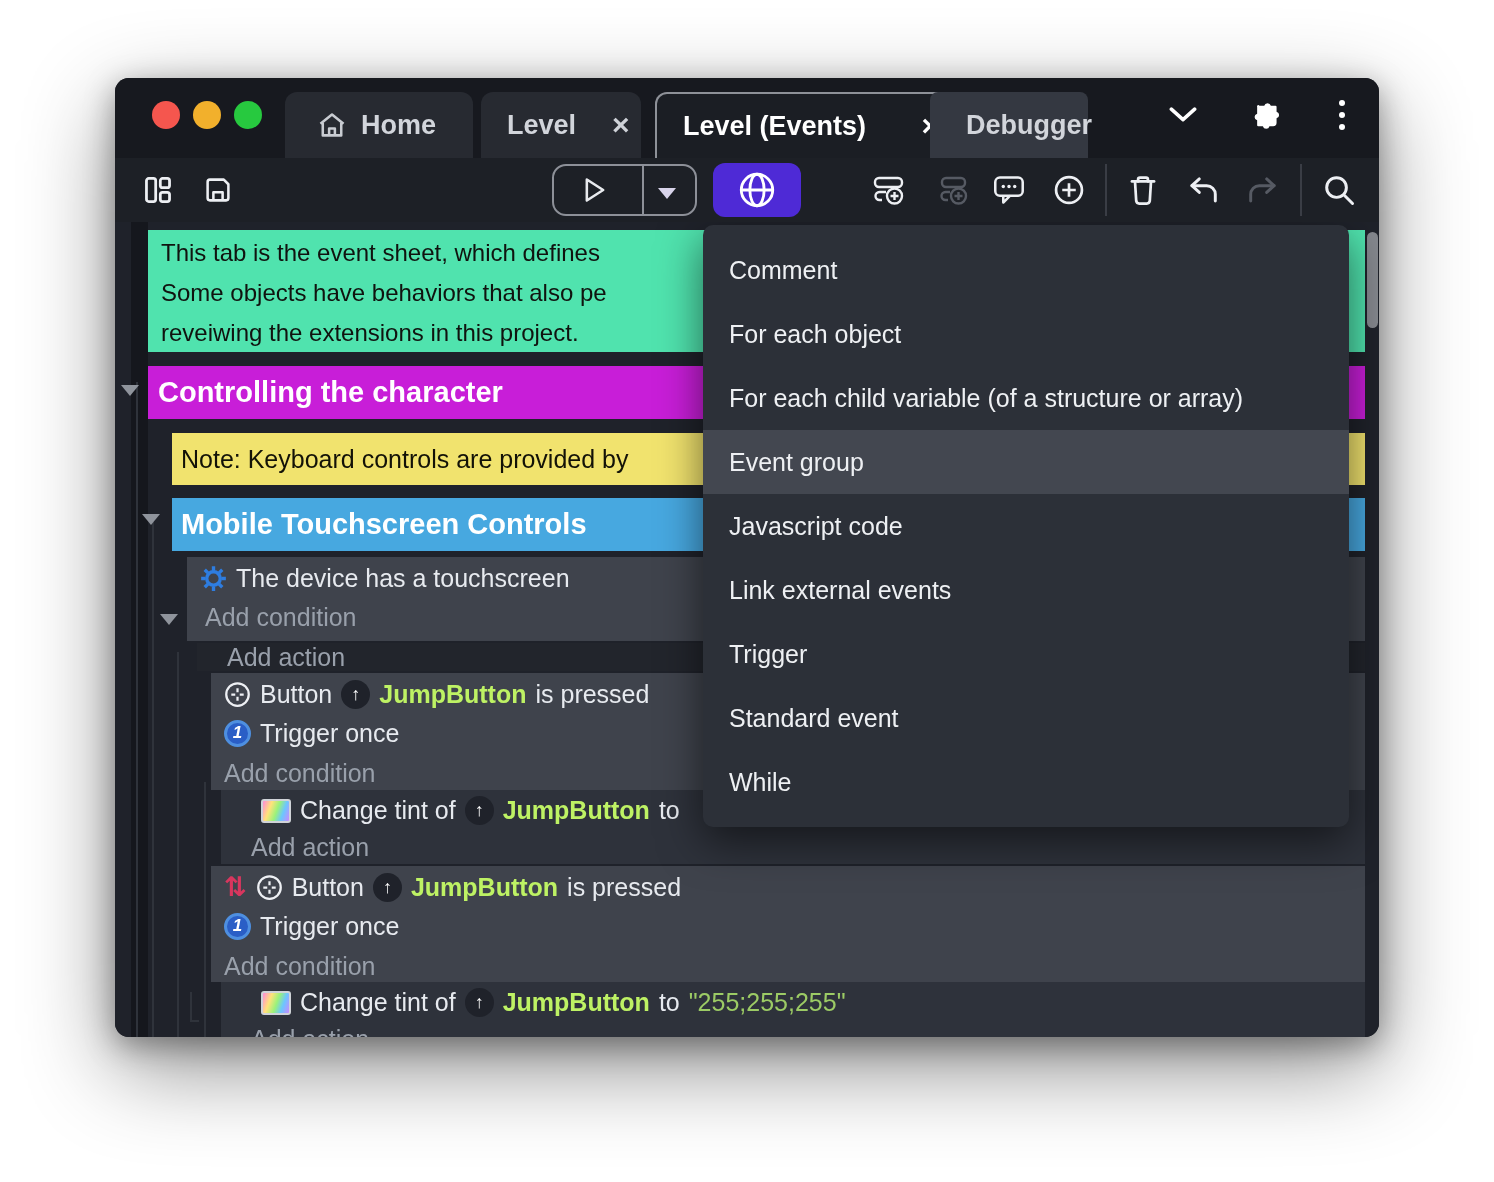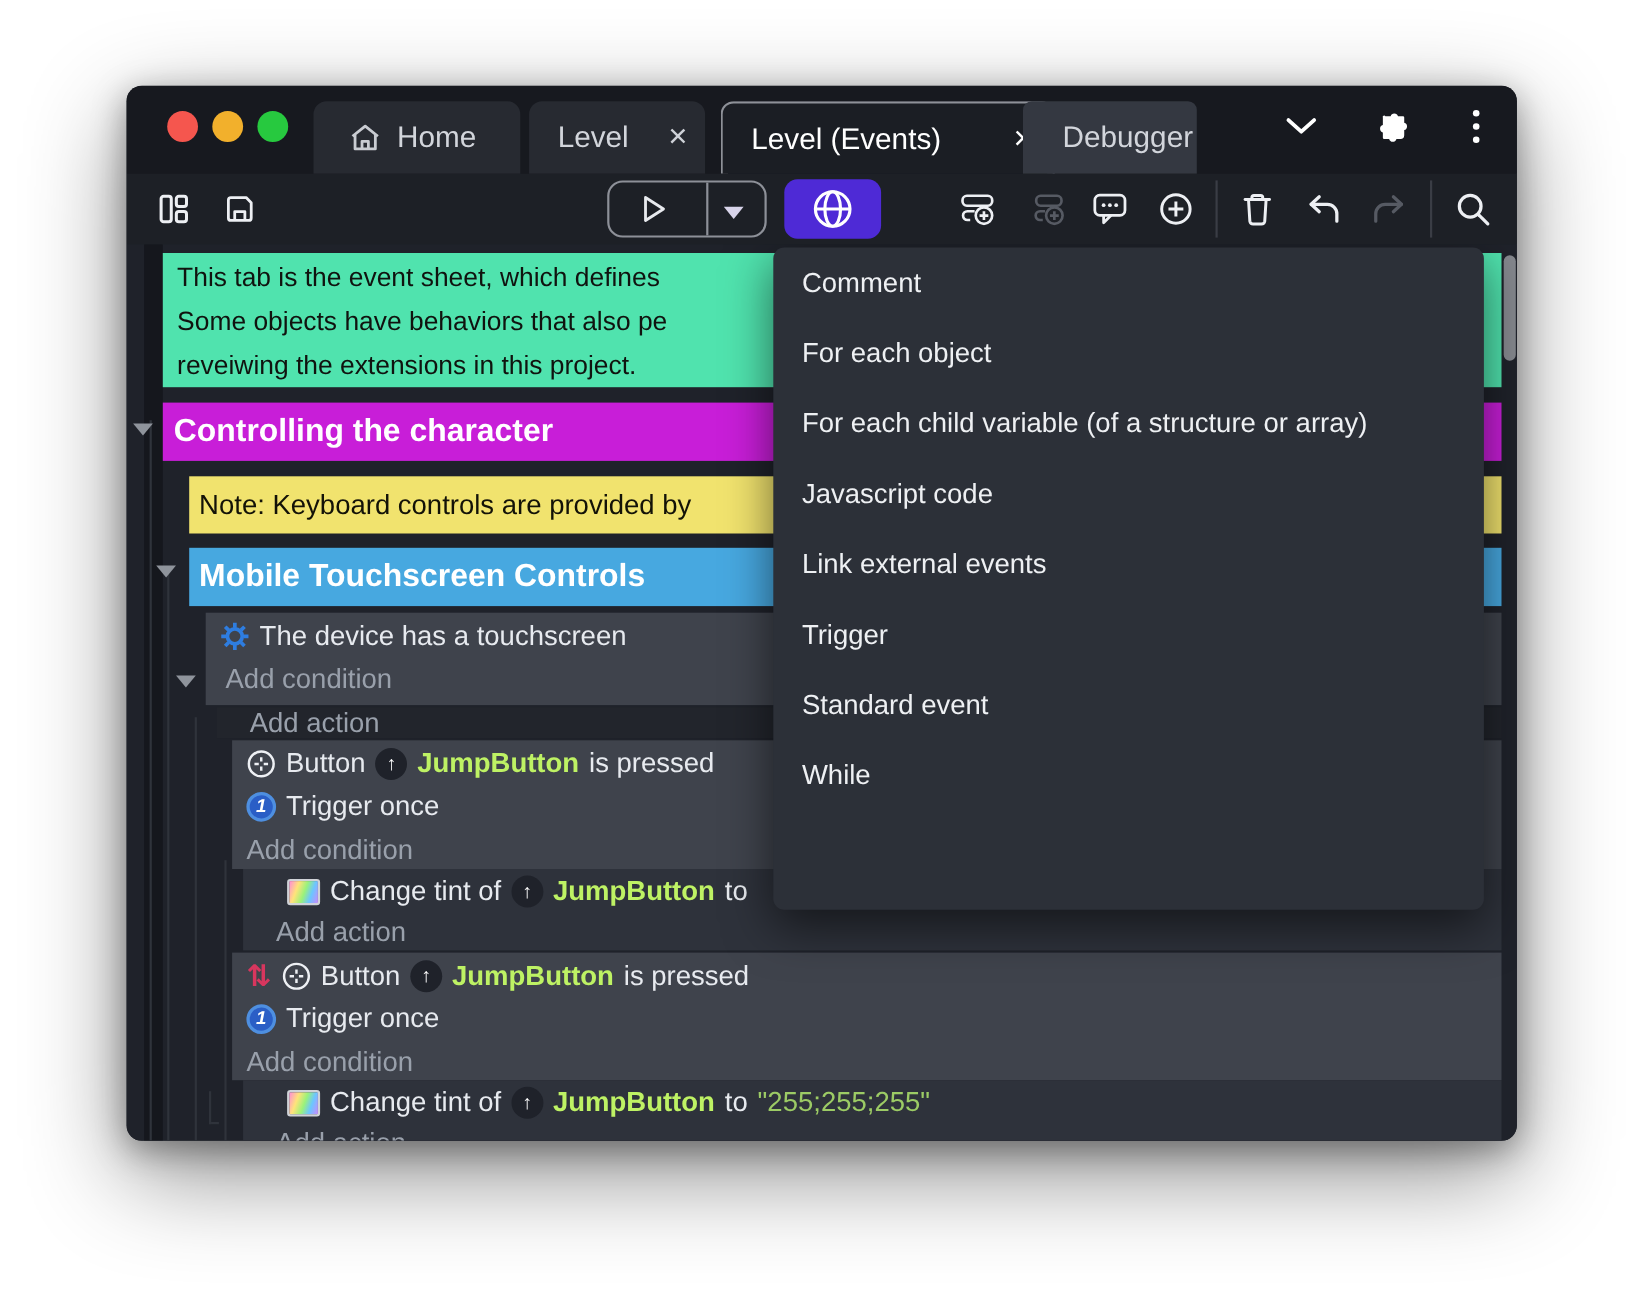--- a/index.html
+++ b/index.html
@@ -12,21 +12,21 @@
 
   
   .titlebar { position:absolute; left:0; top:0; width:100%; height:80px; background:#17191f; }
   .traffic { position:absolute; left:37px; top:23px; display:flex; gap:13px; }
   .tl { width:28px; height:28px; border-radius:50%; display:block; }
   .tl.red   { background:#f5564e; }
   .tl.yel   { background:#f2b02c; }
   .tl.grn   { background:#27c93f; }
 
   .tab { position:absolute; top:14px; height:66px; border-radius:12px 12px 0 0;
-    display:flex; align-items:center; gap:14px; color:#d2d5db; font-size:27px; }
+    display:flex; align-items:center; gap:14px; color:#d2d5db; font-size:27px;font-weight:bold; }
   .tab-home     { left:170px; width:188px; background:#272a31; padding-left:32px; }
   .tab-level    { left:366px; width:160px; background:#272a31; padding-left:26px;gap:36px; }
   .tab-active   { left:540px; width:304px; background:#1b1e24; padding-left:26px;
     border:2px solid #8e9198; border-bottom:none; color:#ffffff; }
   .tab-debugger { left:815px; width:158px; background:#343841; border-radius:8px 8px 0 0;
     padding-left:36px; }
   .tab .close { margin-left:auto; margin-right:18px; font-size:30px; line-height:1; color:#cfd2d8; }
   .tab-active .close { color:#ffffff; }
 
   .tbar-ico { position:absolute; top:28px; }
@@ -92,21 +92,21 @@
   .badge-once { width:27px; height:27px; border-radius:50%; background:#2a5ec6;
     border:3px solid #4e8fe0; color:#fff; display:inline-flex; align-items:center;
     justify-content:center; font-size:17px; font-weight:bold; font-style:italic; flex:0 0 auto; }
   .tint { width:30px; height:24px; border:2px solid #d0d3d8; border-radius:3px; flex:0 0 auto;
     background:linear-gradient(110deg,#ff8ad8,#ffe37a 28%,#9bf27a 52%,#6cc6ff 74%,#c98aff 100%); }
   .inv { color:#d8365e; font-size:27px; font-weight:bold; line-height:1; flex:0 0 auto; }
 
   
   .menu { position:absolute; left:588px; top:3px; width:646px; height:602px;
     background:#2c3038; border-radius:10px; box-shadow:0 14px 44px rgba(0,0,0,.55);
-    }
+    padding-top:13px; }
   .mi { height:64px; line-height:64px; padding-left:26px; font-size:25px; color:#eef0f3; }
   .mi.hl { background:#434750; }
 
   .scroll-thumb { position:absolute; left:1252px; top:10px; width:11px; height:96px;
     background:#85888e; border-radius:6px; }
 
   svg { display:block; }
 </style>
 </head>
 <body>
@@ -369,20 +369,21 @@
       </div>
       <div class="eline short dim indent30">Add action</div>
     </div>
 
     <span class="scroll-thumb"></span>
 
     <div class="menu">
       <div class="mi">Comment</div>
       <div class="mi">For each object</div>
       <div class="mi">For each child variable (of a structure or array)</div>
+      <div class="mi hl">Event group</div>
       <div class="mi">Javascript code</div>
       <div class="mi">Link external events</div>
       <div class="mi">Trigger</div>
       <div class="mi">Standard event</div>
       <div class="mi">While</div>
     </div>
   </div>
 </div>
 
 </body></html>

